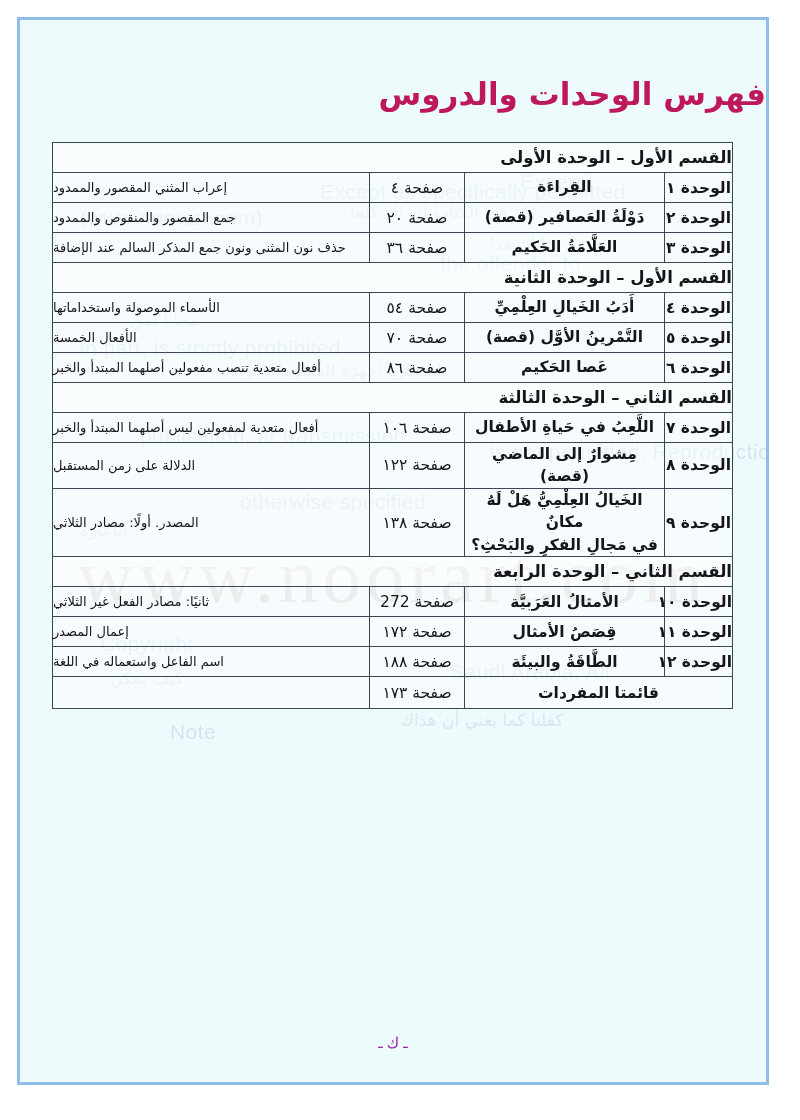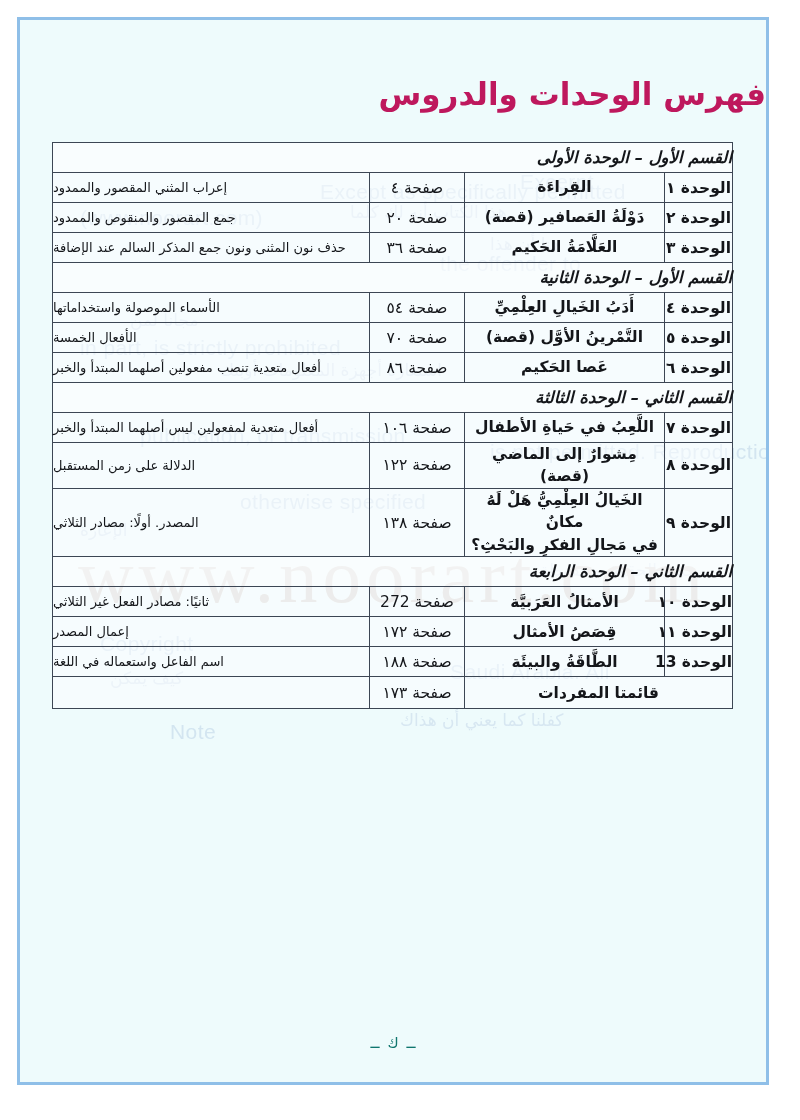--- a/index.html
+++ b/index.html
@@ -114,21 +114,20 @@
   col.c-gram  { width: 317px; }
 
   .section-row td {
     height: 29px;
     padding: 0 12px 2px 12px;
     text-align: right;
     color: #d1285c;
     font-weight: bold;
     font-size: 16.5px;
     background: rgba(255,255,255,.35);
-    font-style: italic;
   }
 
   .cell-unit {
     text-align: center;
     font-weight: bold;
     font-size: 15.5px;
     height: 29px;
     padding: 0 3px 2px 3px;
     white-space: nowrap;
     margin-left: 11px;
@@ -164,23 +163,23 @@
   }
   .cell-empty { }
 
   
   #page-number {
     position: absolute;
     left: 0;
     right: 0;
     top: 1014px;
     text-align: center;
-    font-family: Liberation Mono, monospace;
+    font-family: Liberation Sans, sans-serif;
     font-size: 15px;
-    color: #0f766e;
+    color: #a21caf;
     letter-spacing: 2px;
   }
 </style>
 </head>
 <body>
 
 <div id="page-sheet">
 
   <div id="backdrop">
       <div class="bg-line" style="left: 300px; top: 160px; direction: ltr;">Except as specifically permitted</div>
@@ -313,21 +312,21 @@
           </tr>
           <tr class="data-row">
             <td class="cell-unit">الوحدة ١١</td>
             <td class="cell-title">
               <span class="ln">قِصَصُ الأمثال</span>
             </td>
             <td class="cell-page">صفحة ١٧٢</td>
             <td class="cell-gram">إعمال المصدر</td>
           </tr>
           <tr class="data-row">
-            <td class="cell-unit">الوحدة 13</td>
+            <td class="cell-unit">الوحدة ١٢</td>
             <td class="cell-title">
               <span class="ln">الطَّاقَةُ والبيئَة</span>
             </td>
             <td class="cell-page">صفحة ١٨٨</td>
             <td class="cell-gram">اسم الفاعل واستعماله في اللغة</td>
           </tr>
           <tr class="data-row">
             <td class="cell-final-label" colspan="2">قائمتا المفردات</td>
             <td class="cell-page">صفحة ١٧٣</td>
             <td class="cell-gram cell-empty"></td>

